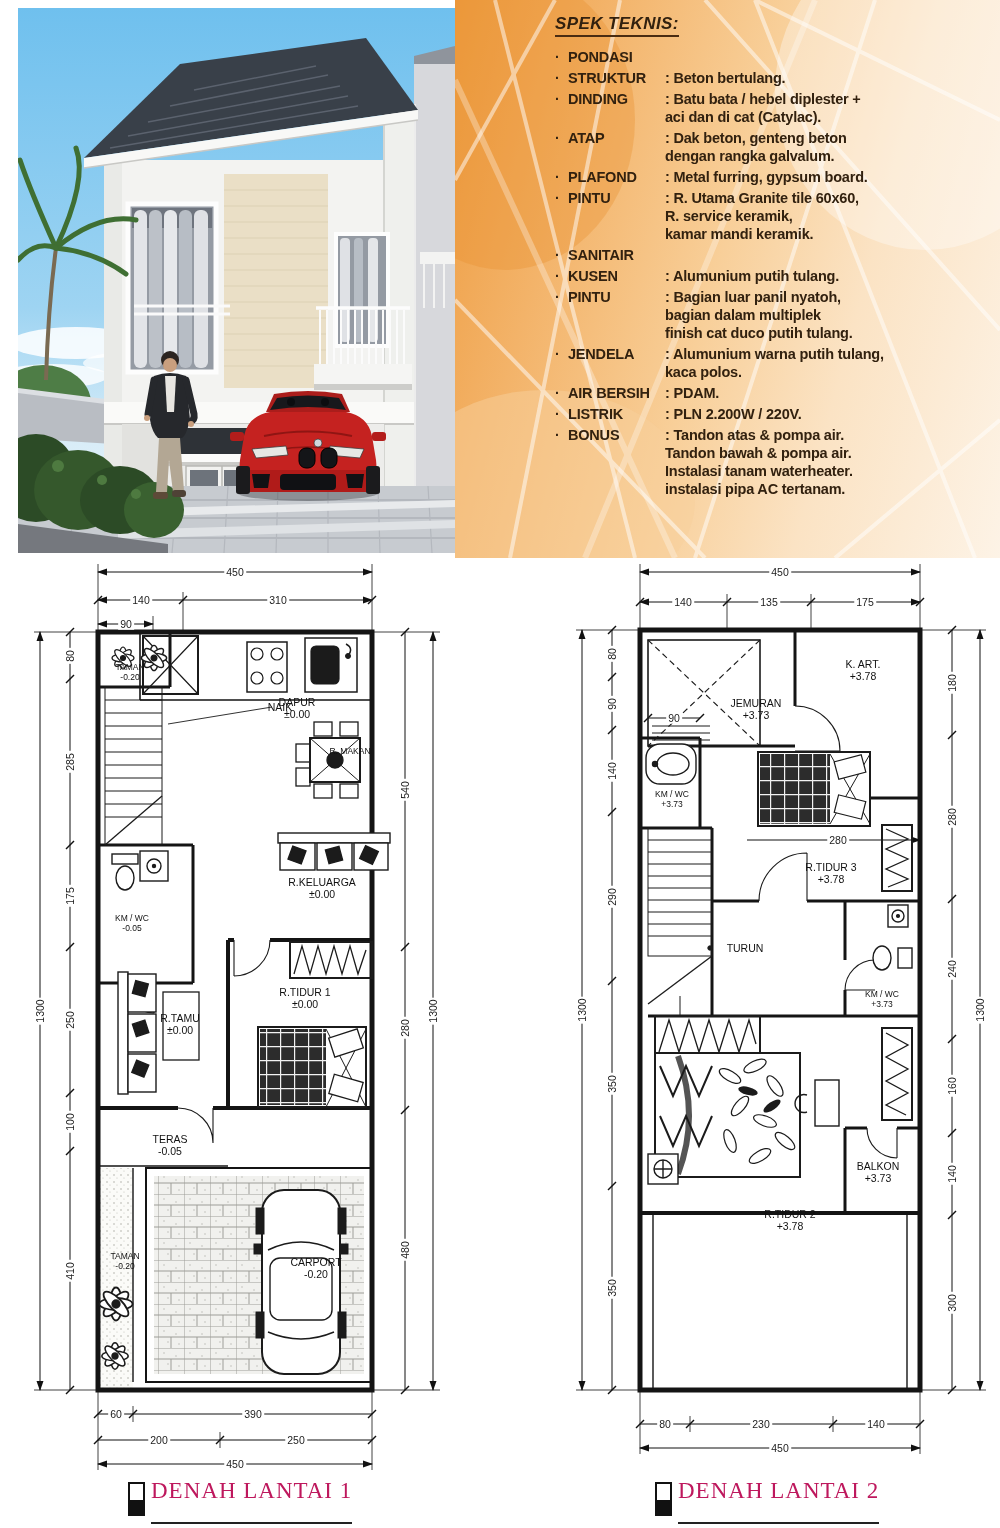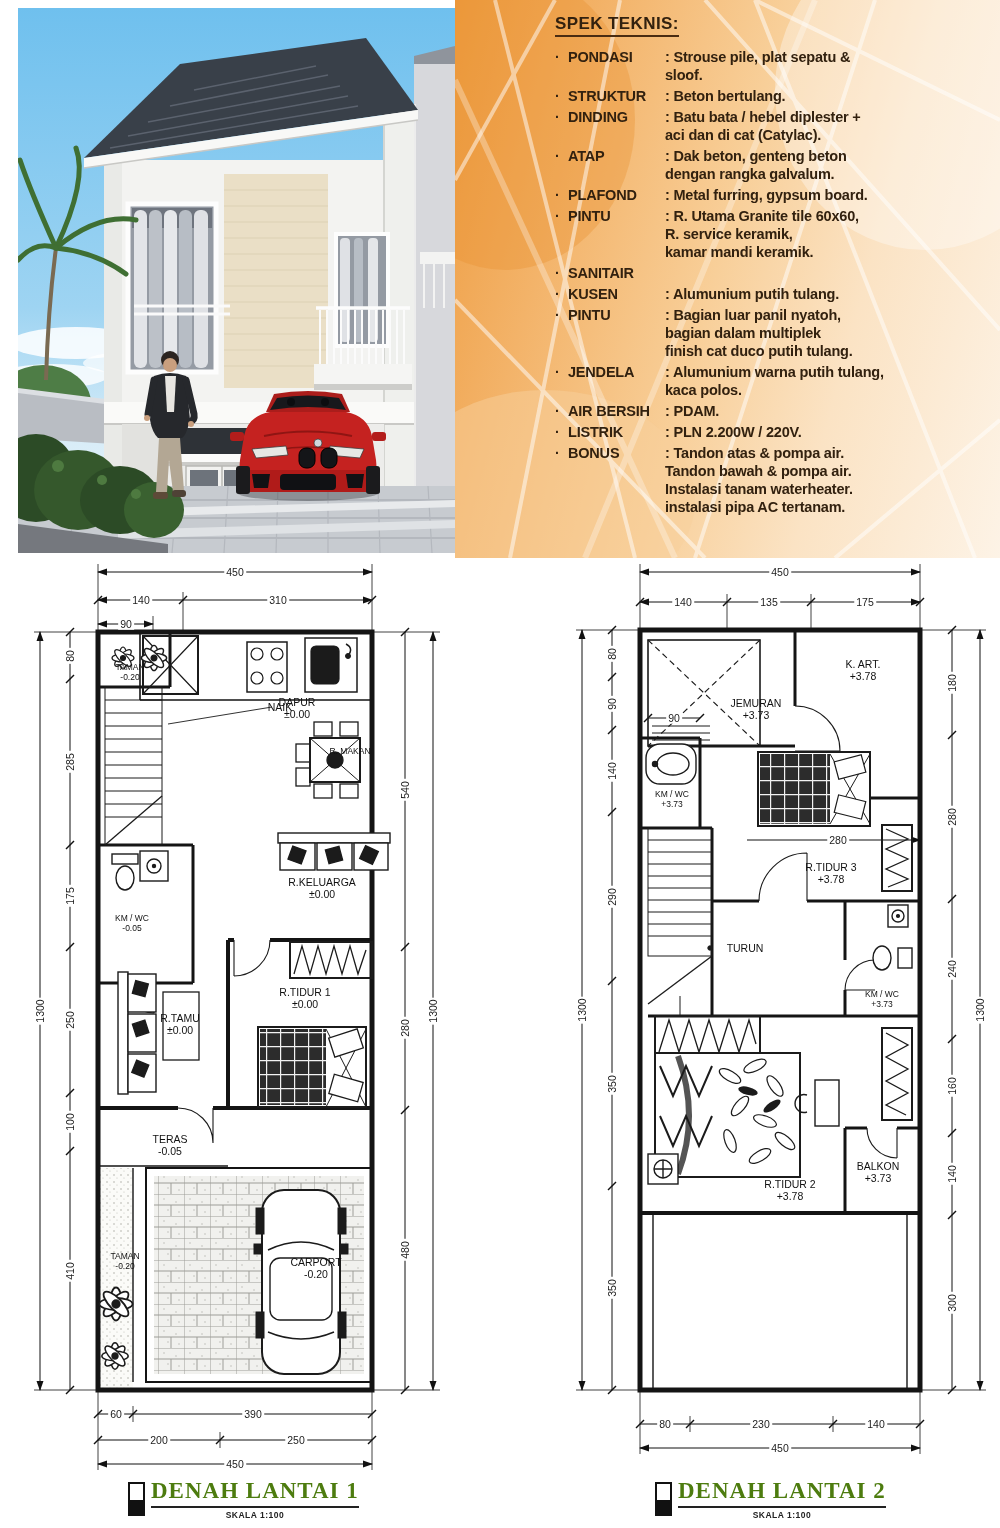--- a/index.html
+++ b/index.html
@@ -7,39 +7,39 @@
           font-family:"Liberation Sans",sans-serif;}
   
   .photo{position:absolute;left:18px;top:8px;width:437px;height:545px;}
   .photo svg{display:block;width:437px;height:545px;}
   
   .spec{position:absolute;left:455px;top:0;width:545px;height:558px;
         background:linear-gradient(105deg,#ee9c40 0%,#f3b369 22%,#f8cf99 48%,#fbe3c4 70%,#fdf3e6 100%);
         overflow:hidden;}
   .spec .net{position:absolute;left:0;top:0;}
   .spec-inner{position:relative;padding:14px 10px 0 100px;color:#32210f;}
-  .spec-head{font-size:17px;font-weight:bold;letter-spacing:.4px;
+  .spec-head{font-size:17px;font-weight:bold;font-style:italic;letter-spacing:.4px;
              border-bottom:2px solid #4a2c12;display:inline-block;padding-bottom:1px;margin-bottom:11px;}
   .spec-row{display:grid;grid-template-columns:13px 97px 1fr;margin:0 0 3px 0;}
   .spec-row .b{font-weight:bold;font-size:14px;line-height:18px;}
   .spec-row .lab{font-weight:bold;font-size:14.5px;line-height:18px;letter-spacing:-.2px;}
   .spec-row .val{font-weight:bold;font-size:14.5px;line-height:18px;letter-spacing:-.2px;white-space:pre-line;}
   
   .plan{position:absolute;width:450px;height:972px;}
   .plan svg{position:absolute;left:0;top:0;}
   .dim{position:absolute;transform:translate(-50%,-50%);background:#fff;padding:0 2px;
        font-size:10.5px;line-height:1;color:#1c1c1c;white-space:nowrap;}
   .dim.v{transform:translate(-50%,-50%) rotate(-90deg);}
   .room{position:absolute;transform:translate(-50%,-50%);text-align:center;
         font-size:10.5px;line-height:1.15;color:#111;white-space:pre-line;background:transparent;}
   .room.sm{font-size:8.5px;}
   .ptitle{position:absolute;display:flex;align-items:flex-start;gap:6px;}
   .ticon{width:13px;height:30px;border:2px solid #111;background:linear-gradient(#fff 55%,#111 55%);margin-top:4px;}
-  .tname{font-family:"Liberation Serif",serif;font-size:23px;letter-spacing:1px;color:#4d7c0f;
-         border-bottom:2.5px solid #222;padding-bottom:2px;font-weight:bold;}
+  .tname{font-family:"Liberation Serif",serif;font-size:23px;letter-spacing:1px;color:#be185d;
+         border-bottom:2.5px solid #222;padding-bottom:18px;}
   .tscale{font-size:8.5px;font-weight:bold;letter-spacing:.5px;color:#222;margin-top:2px;text-align:center;}
 </style>
 </head>
 <body>
 
 <div class="canvas">
 
   <svg width="0" height="0" style="position:absolute" aria-hidden="true">
     <defs>
       <linearGradient id="skyg" x1="0" y1="0" x2="0" y2="1">
@@ -269,22 +269,20 @@
         <path d="M0 80 L220 558"></path>
           <path d="M360 0 L130 558"></path>
       </g>
     </svg>
     <div class="spec-inner">
       <div class="spec-head">SPEK TEKNIS:</div>
       <div class="spec-list">
         <div class="spec-row">
             <span class="b">·</span>
             <span class="lab">PONDASI</span>
-            <span class="val">: Strouse pile, plat sepatu &amp;
-sloof.</span>
           </div>
         <div class="spec-row">
             <span class="b">·</span>
             <span class="lab">STRUKTUR</span>
             <span class="val">: Beton bertulang.</span>
           </div>
         <div class="spec-row">
             <span class="b">·</span>
             <span class="lab">DINDING</span>
             <span class="val">: Batu bata / hebel diplester +
@@ -756,21 +754,21 @@
 +3.73</span>
     <span class="room" style="left:303px;top:114px">K. ART.
 +3.78</span>
     <span class="room sm" style="left:112px;top:244px">KM / WC
 +3.73</span>
     <span class="room" style="left:185px;top:392px">TURUN</span>
     <span class="room" style="left:271px;top:317px">R.TIDUR 3
 +3.78</span>
     <span class="room sm" style="left:322px;top:444px">KM / WC
 +3.73</span>
-    <span class="room" style="left:230px;top:634px">R.TIDUR 2
+    <span class="room" style="left:230px;top:664px">R.TIDUR 2
 +3.78</span>
     <span class="room" style="left:318px;top:616px">BALKON
 +3.73</span>
 
     <div class="ptitle" style="left:95px;top:922px">
       <span class="ticon"></span>
       <div>
         <div class="tname">DENAH LANTAI 2</div>
         <div class="tscale">SKALA 1:100</div>
       </div>

